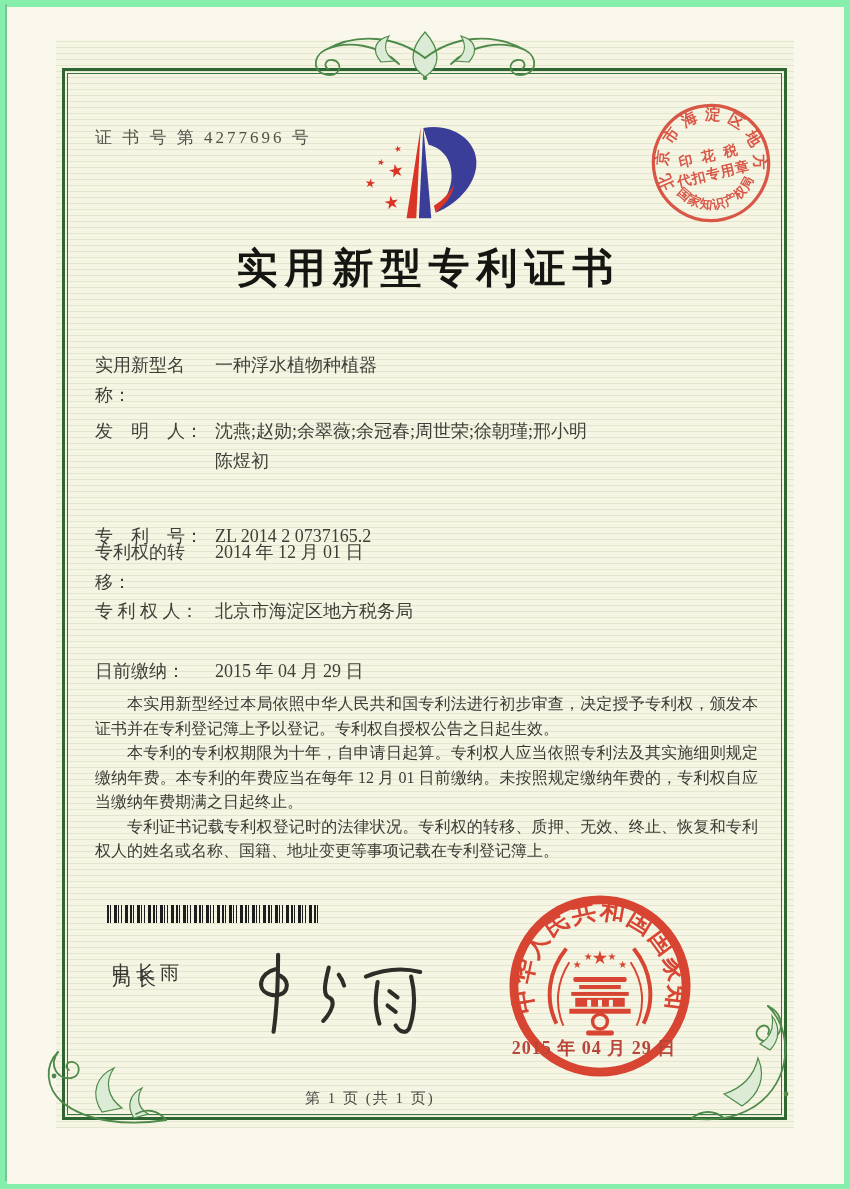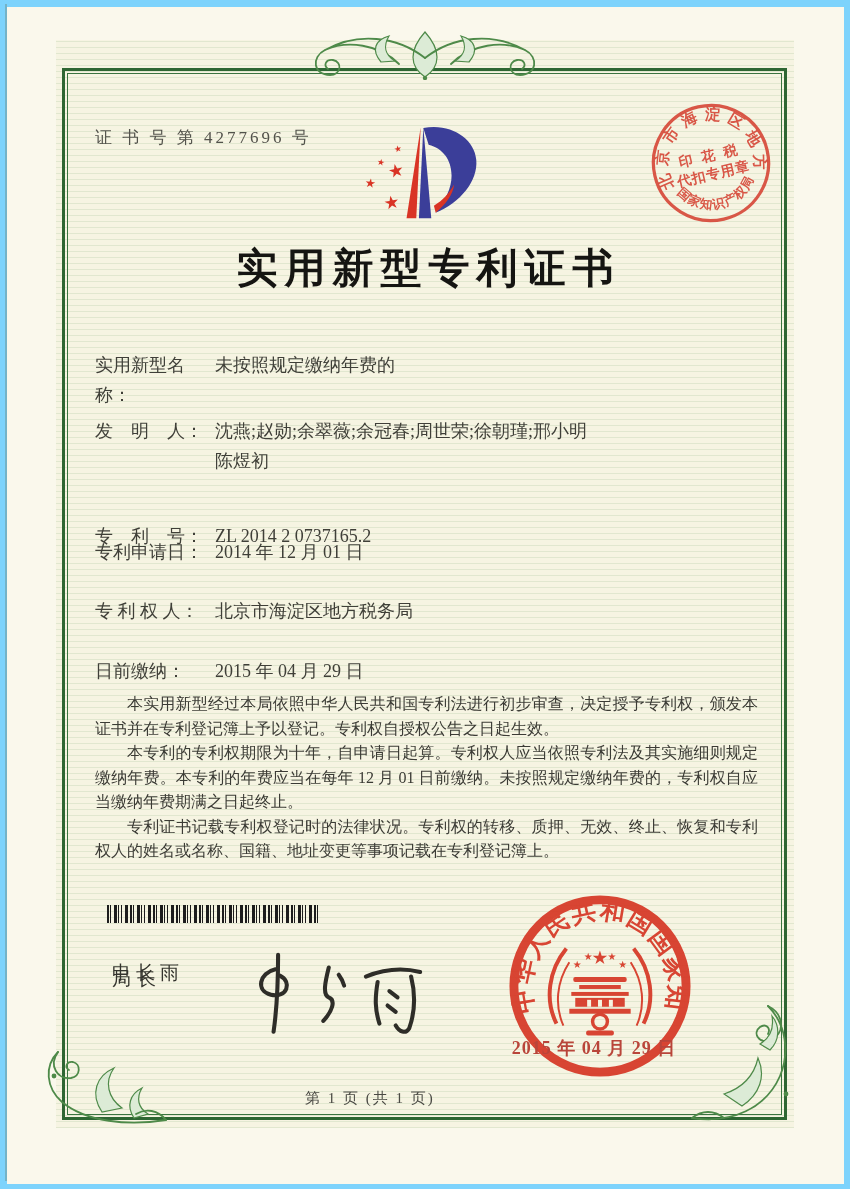--- a/index.html
+++ b/index.html
@@ -1,18 +1,18 @@
 <!DOCTYPE html>
 <html><head>
 <meta charset="utf-8">
 <style>
   html,body{margin:0;padding:0;background:#e8e8e8;}
   .page{
     position:relative;width:850px;height:1189px;margin:0 auto;
-    background:#7dd3fc;overflow:hidden;
+    background:#86efac;overflow:hidden;
     font-family:"Liberation Serif","DejaVu Serif",serif;
   }
   .paper{
     position:absolute;left:7px;top:7px;right:6px;bottom:5px;
     background:#faf8ec;
   }
   .scan-edge{position:absolute;left:5px;top:4px;bottom:8px;width:2px;background:rgba(100,120,100,.35);}
   .inner-cream{
     position:absolute;left:56px;top:40px;width:738px;height:1088px;
     background:#f6f4e2;
@@ -138,33 +138,33 @@
     <text x="0" y="17" font-size="15" font-weight="bold" fill="#d6493a" text-anchor="middle" letter-spacing="1" opacity=".92">代扣专用章</text>
     <text font-size="13.5" font-weight="bold" fill="#d6493a" opacity=".92">
       <textPath href="#arcBot" startOffset="0" textLength="100" lengthAdjust="spacing-and-glyphs">国家知识产权局</textPath>
     </text>
   </svg>
 
   <div class="doc-title">实用新型专利证书</div>
 
   <div class="row r-name">
     <span class="lbl">实用新型名称：</span>
-    <span class="val">未按照规定缴纳年费的</span>
+    <span class="val">一种浮水植物种植器</span>
   </div>
   <div class="row r-inv">
     <span class="lbl">发　明　人：</span>
     <span class="val">沈燕;赵勋;余翠薇;余冠春;周世荣;徐朝瑾;邢小明
 陈煜初</span>
   </div>
   <div class="row r-pno">
     <span class="lbl">专　利　号：</span>
     <span class="val">ZL 2014 2 0737165.2</span>
   </div>
   <div class="row r-fil">
-    <span class="lbl">专利申请日：</span>
+    <span class="lbl">专利权的转移：</span>
     <span class="val">2014 年 12 月 01 日</span>
   </div>
   <div class="row r-pat">
     <span class="lbl">专 利 权 人：</span>
     <span class="val">北京市海淀区地方税务局</span>
   </div>
   <div class="row r-gra">
     <span class="lbl">日前缴纳：</span>
     <span class="val">2015 年 04 月 29 日</span>
   </div>

